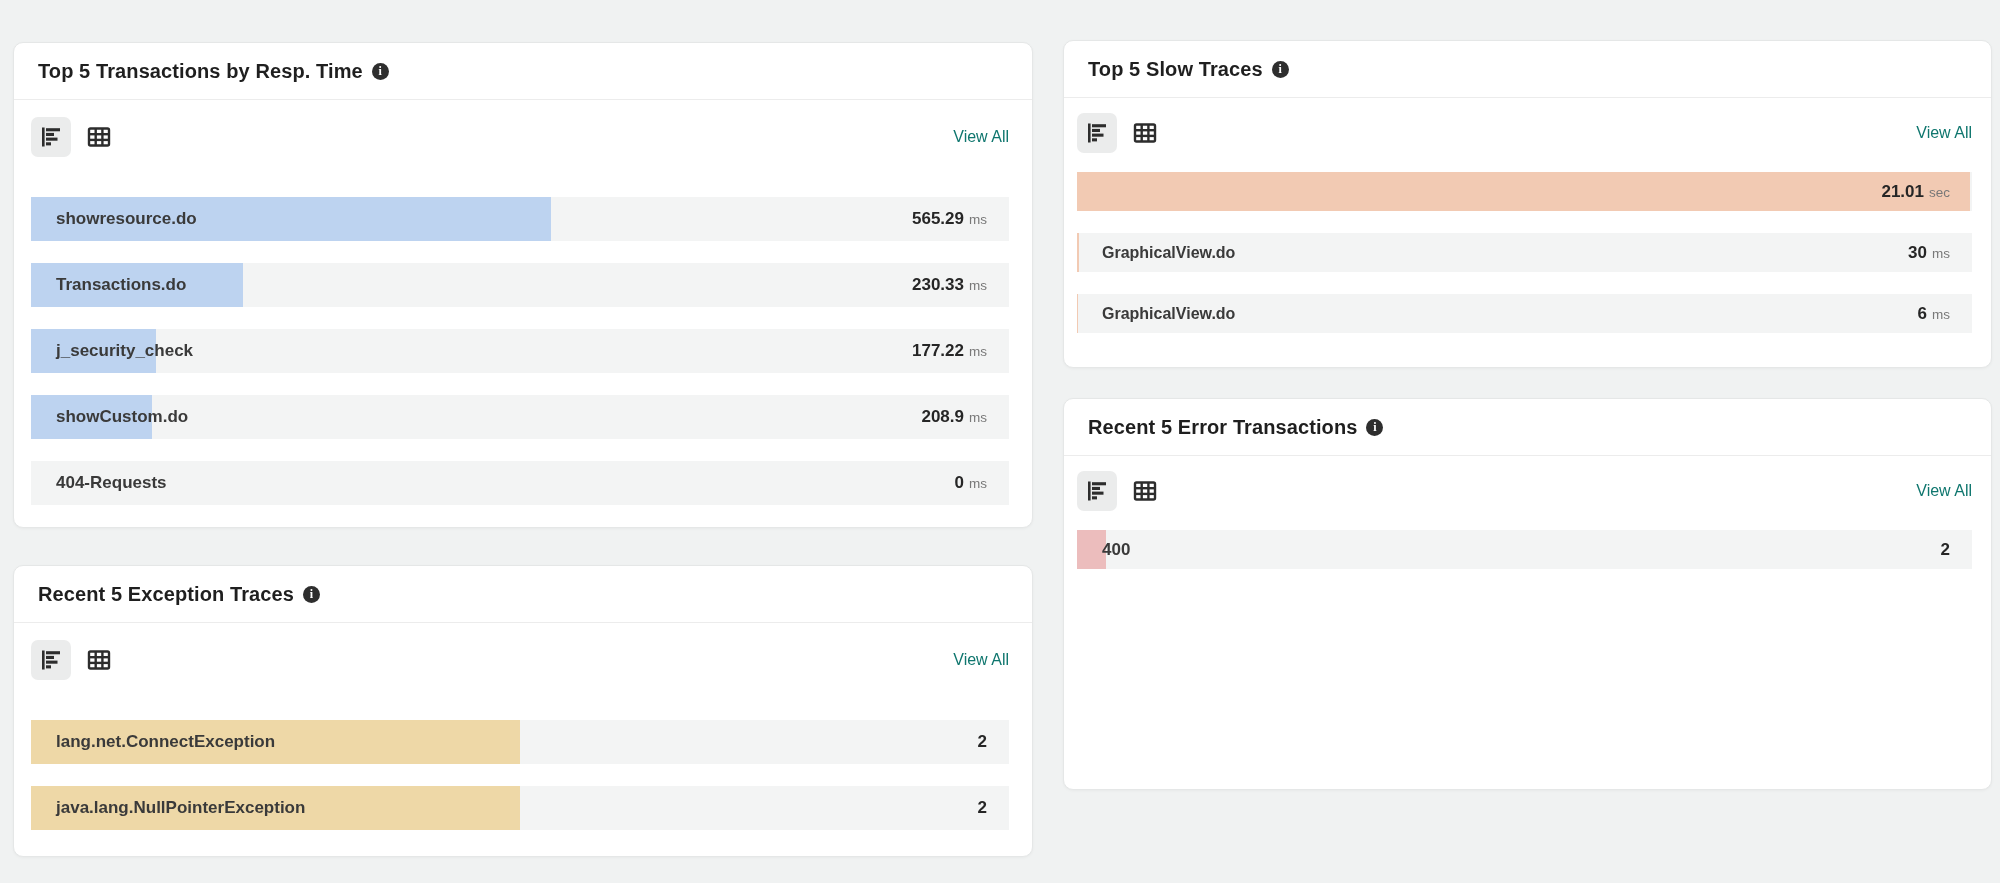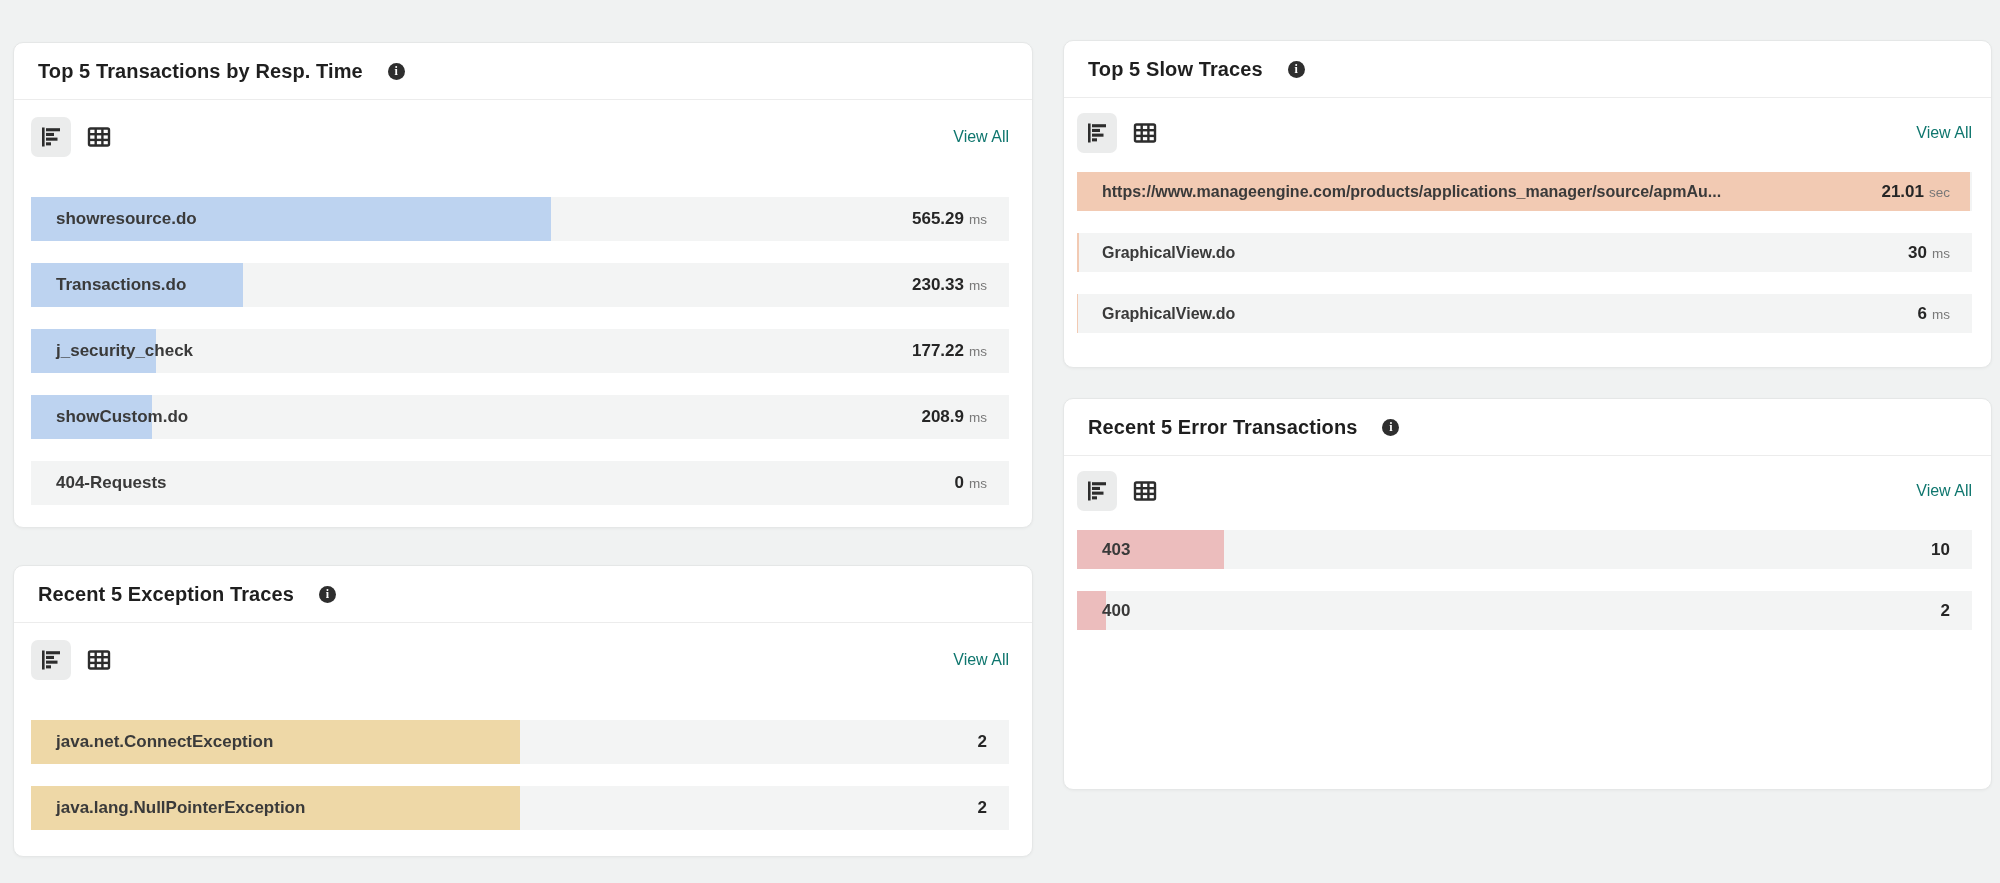--- a/index.html
+++ b/index.html
@@ -19,21 +19,21 @@
   .p2 { left:13px;   top:565px; width:1020px; height:292px; }
   .p3 { left:1063px; top:40px;  width:929px;  height:328px; }
   .p4 { left:1063px; top:398px; width:929px;  height:392px; }
 
   .panel-header {
     height:57px; display:flex; align-items:center;
     padding:0 24px; border-bottom:1px solid #ececec;
   }
   .panel-title {
     font-size:20px; font-weight:bold; color:#1f1f1f;
-    display:flex; align-items:center; letter-spacing:0.1px;gap:16px;
+    display:flex; align-items:center; letter-spacing:0.1px;
   }
   .info {
     display:inline-flex; align-items:center; justify-content:center;
     width:17px; height:17px; margin-left:9px; border-radius:50%;
     background:#2e2e2e; color:#ffffff; font-size:12px; font-weight:bold;
     font-family:"Liberation Serif", serif; flex:0 0 auto;
   }
 
   .toolbar {
     display:flex; align-items:center; justify-content:space-between;
@@ -191,21 +191,21 @@
                 <line x1="16.4" y1="3.5" x2="16.4" y2="20.5"></line>
               </g>
             </svg>
         </button>
       </div>
       <a class="view-all">View All</a>
     </div>
     <div class="rows">
       <div class="row">
         <div class="bar" style="width: 50%; background: rgb(238, 216, 167);"></div>
-        <span class="label">java.net.ConnectException</span>
+        <span class="label">lang.net.ConnectException</span>
         <span class="val">
             <b>2</b>
           </span>
       </div>
       <div class="row">
         <div class="bar" style="width: 50%; background: rgb(238, 216, 167);"></div>
         <span class="label">java.lang.NullPointerException</span>
         <span class="val">
             <b>2</b>
           </span>
@@ -243,21 +243,20 @@
                 <line x1="16.4" y1="3.5" x2="16.4" y2="20.5"></line>
               </g>
             </svg>
         </button>
       </div>
       <a class="view-all">View All</a>
     </div>
     <div class="rows">
       <div class="row">
         <div class="bar" style="width: 99.7342%; background: rgb(242, 202, 179);"></div>
-        <span class="label">https://www.manageengine.com/products/applications_manager/source/apmAu...</span>
         <span class="val">
             <b>21.01</b>
             <i>sec</i>
           </span>
       </div>
       <div class="row">
         <div class="bar" style="width: 0.237349%; background: rgb(242, 202, 179);"></div>
         <span class="label">GraphicalView.do</span>
         <span class="val">
             <b>30</b>
@@ -304,27 +303,20 @@
                 <line x1="9.7" y1="3.5" x2="9.7" y2="20.5"></line>
                 <line x1="16.4" y1="3.5" x2="16.4" y2="20.5"></line>
               </g>
             </svg>
         </button>
       </div>
       <a class="view-all">View All</a>
     </div>
     <div class="rows">
       <div class="row">
-        <div class="bar" style="width: 16.3934%; background: rgb(236, 189, 189);"></div>
-        <span class="label">403</span>
-        <span class="val">
-            <b>10</b>
-          </span>
-      </div>
-      <div class="row">
         <div class="bar" style="width: 3.27869%; background: rgb(236, 189, 189);"></div>
         <span class="label">400</span>
         <span class="val">
             <b>2</b>
           </span>
       </div>
     </div>
   </section>
 
 </div>

